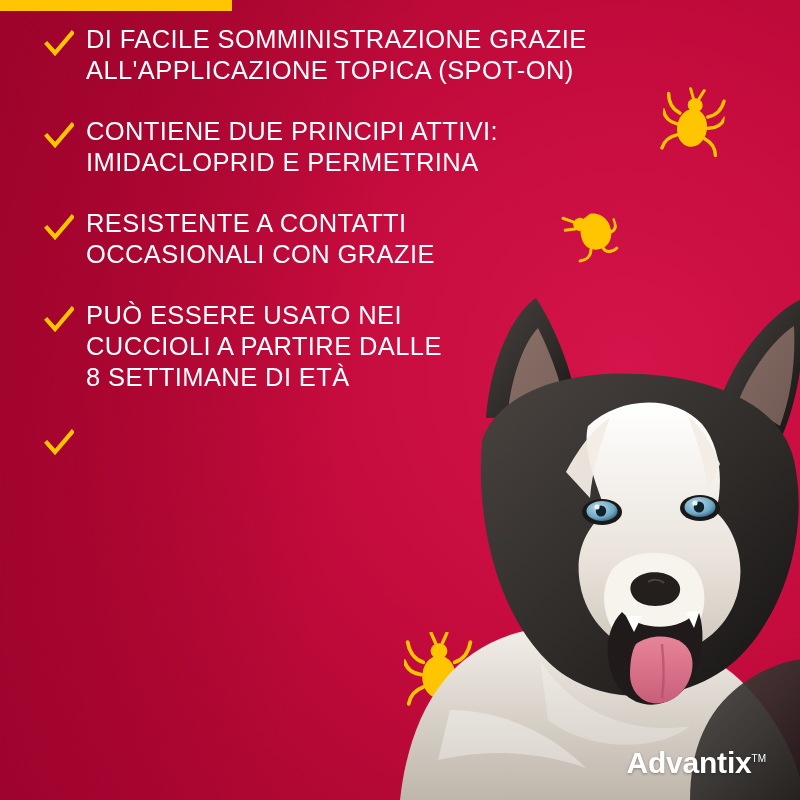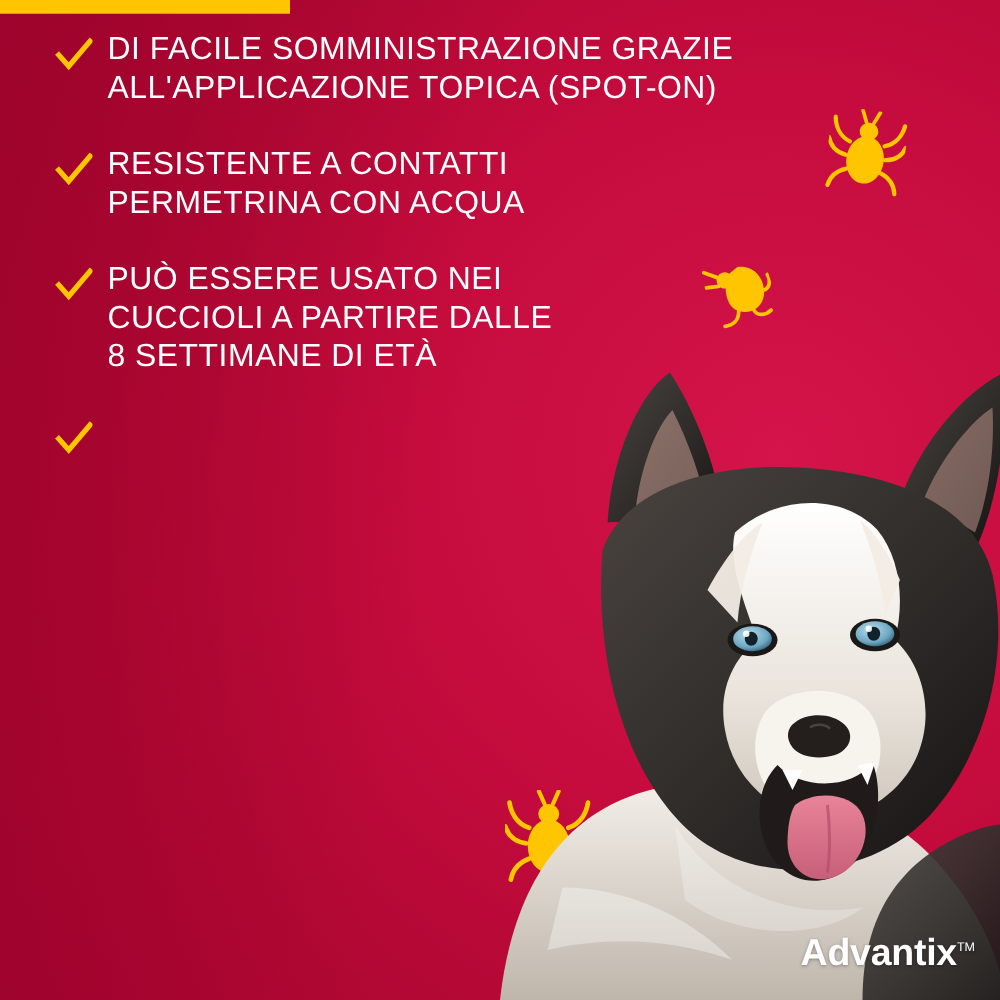--- a/index.html
+++ b/index.html
@@ -81,21 +81,21 @@
     right: -10px;
     bottom: 0;
     width: 420px;
     height: 560px;
   }
   .dog svg { display: block; }
 
   
   .brand {
     position: absolute;
-    right: 20px;
+    right: 34px;
     bottom: 20px;
     color: #ffffff;
     font-size: 30px;
     font-weight: bold;
     letter-spacing: -0.2px;
     text-shadow: 0 1px 3px rgba(0,0,0,0.35);
   }
   .brand .tm {
     font-size: 10px;
     vertical-align: super;
@@ -118,29 +118,38 @@
     <div class="bullet">
       <span class="check">
         <svg width="30" height="30" viewBox="0 0 30 30">
           <path d="M3 14 L11 23 L28 3" fill="none" stroke="#ffc600" stroke-width="4.2" stroke-linecap="square"></path>
         </svg>
       </span>
       <span class="bullet-text">DI FACILE SOMMINISTRAZIONE GRAZIE
 ALL'APPLICAZIONE TOPICA (SPOT-ON)</span>
     </div>
 
+    <div class="bullet">
+      <span class="check">
+        <svg width="30" height="30" viewBox="0 0 30 30">
+          <path d="M3 14 L11 23 L28 3" fill="none" stroke="#ffc600" stroke-width="4.2" stroke-linecap="square"></path>
+        </svg>
+      </span>
+      <span class="bullet-text">CONTIENE DUE PRINCIPI ATTIVI:
+IMIDACLOPRID E PERMETRINA</span>
+    </div>
 
     <div class="bullet">
       <span class="check">
         <svg width="30" height="30" viewBox="0 0 30 30">
           <path d="M3 14 L11 23 L28 3" fill="none" stroke="#ffc600" stroke-width="4.2" stroke-linecap="square"></path>
         </svg>
       </span>
       <span class="bullet-text">RESISTENTE A CONTATTI
-PERMETRINA CON ACQUA</span>
+OCCASIONALI CON GRAZIE</span>
     </div>
 
     <div class="bullet">
       <span class="check">
         <svg width="30" height="30" viewBox="0 0 30 30">
           <path d="M3 14 L11 23 L28 3" fill="none" stroke="#ffc600" stroke-width="4.2" stroke-linecap="square"></path>
         </svg>
       </span>
       <span class="bullet-text">PUÒ ESSERE USATO NEI
 CUCCIOLI A PARTIRE DALLE

